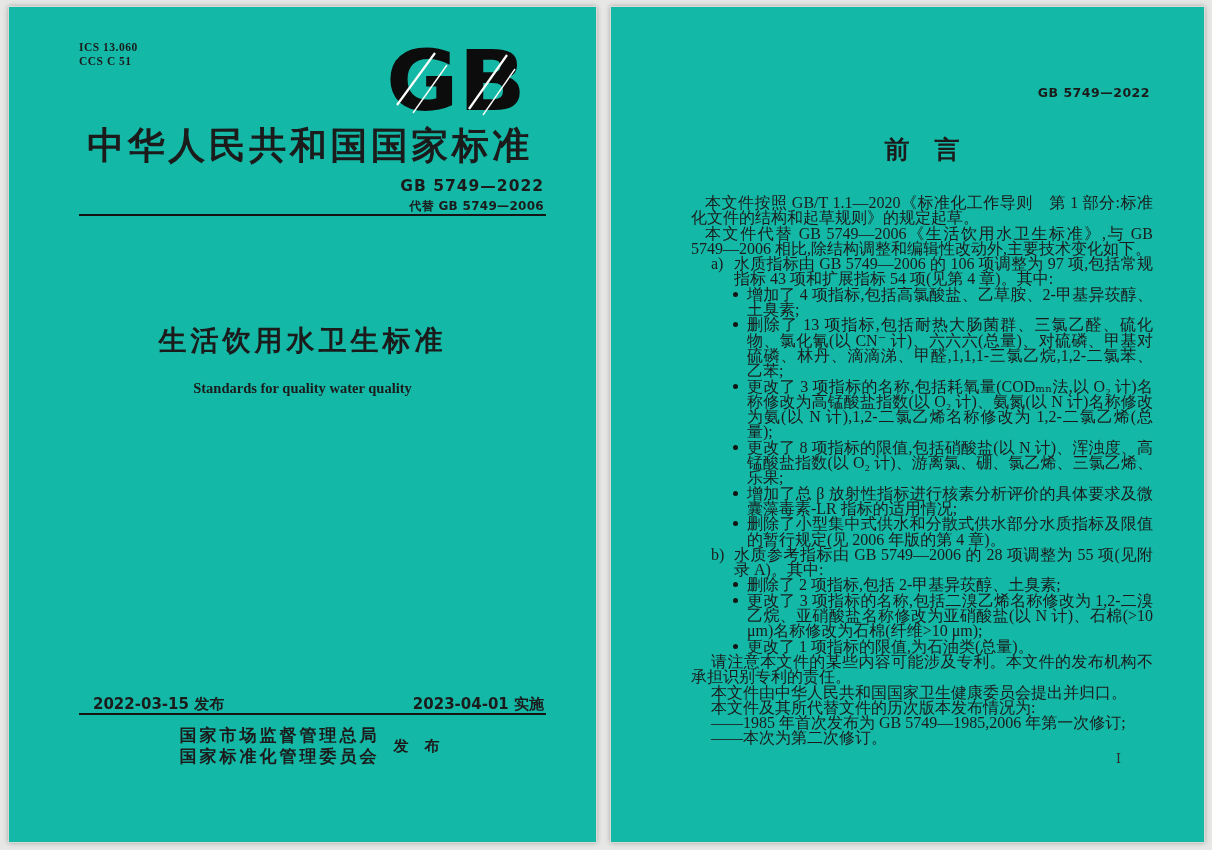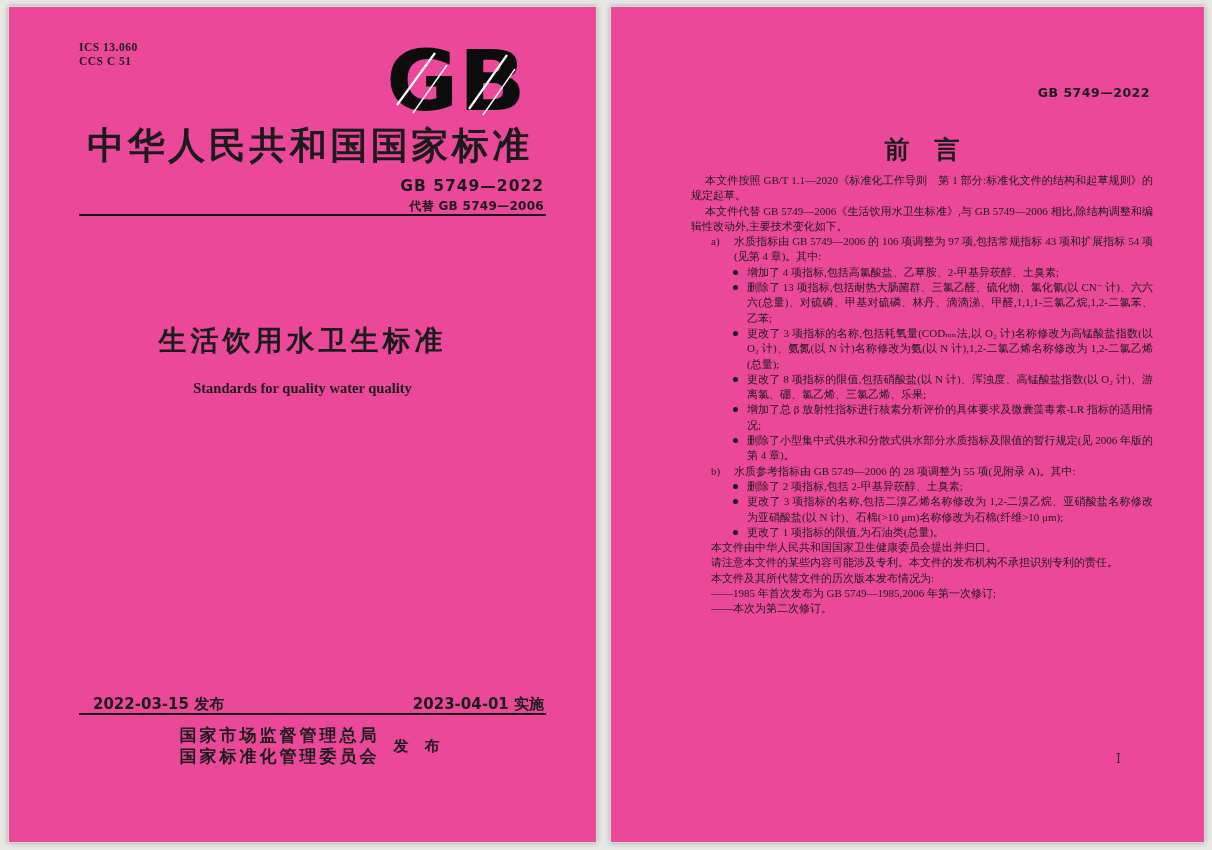--- a/index.html
+++ b/index.html
@@ -5,21 +5,21 @@
   html,body { margin:0; padding:0; }
   body {
     width:1212px; height:850px; position:relative;
     background:#e7e7e5;
     font-family:"Liberation Serif","DejaVu Serif",serif;
     color:#1b1b1b;
     -webkit-font-smoothing:antialiased;
   }
   .page {
     position:absolute; top:6px; height:837px;
-    background:#ec4899;
+    background:#14b8a6;
     box-shadow:0 0 5px rgba(0,0,0,.28);
     border:1px solid #d9d9d6;
     box-sizing:border-box;
     overflow:hidden;
   }
   .page-left  { left:8px;  width:589px; }
   .page-right { left:610px; width:595px; }
 
   
   .ics-block {
@@ -86,22 +86,22 @@
   .rp-header {
     position:absolute; right:54px; top:78px;
     font-weight:bold; font-size:12.5px; letter-spacing:.5px;
     font-family:"DejaVu Sans","Liberation Sans",sans-serif;
   }
   .fw-title {
     position:absolute; left:80px; top:126px; width:462px;
     text-align:center; font-weight:bold; font-size:25px;
   }
   .fw-body {
-    position:absolute; left:80px; top:166px; width:462px;
-    font-size:11px; line-height:15.3px;
+    position:absolute; left:80px; top:188px; width:462px;
+    font-size:16px; line-height:15.3px;
     text-align:justify; text-justify:inter-ideograph;
   }
   .fw-body p { margin:0; }
   .para    { text-indent:14px; }
   .closing { text-indent:20px; }
   .item { position:relative; padding-left:43px; }
   .item-label {
     position:absolute; left:20px; top:0; width:20px;
   }
   .bullet { position:relative; padding-left:56px; }
@@ -197,21 +197,21 @@
     <div class="bullet">
       <span class="bullet-dot"></span><span>删除了 2 项指标,包括 2-甲基异莰醇、土臭素;</span>
     </div>
     <div class="bullet">
       <span class="bullet-dot"></span><span>更改了 3 项指标的名称,包括二溴乙烯名称修改为 1,2-二溴乙烷、亚硝酸盐名称修改为亚硝酸盐(以 N 计)、石棉(&gt;10 μm)名称修改为石棉(纤维&gt;10 μm);</span>
     </div>
     <div class="bullet">
       <span class="bullet-dot"></span><span>更改了 1 项指标的限值,为石油类(总量)。</span>
     </div>
 
+    <p class="closing">请注意本文件的某些内容可能涉及专利。本文件的发布机构不承担识别专利的责任。</p>
     <p class="closing">本文件由中华人民共和国国家卫生健康委员会提出并归口。</p>
-    <p class="closing">请注意本文件的某些内容可能涉及专利。本文件的发布机构不承担识别专利的责任。</p>
     <p class="closing">本文件及其所代替文件的历次版本发布情况为:</p>
     <p class="closing">——1985 年首次发布为 GB 5749—1985,2006 年第一次修订;</p>
     <p class="closing">——本次为第二次修订。</p>
   </div>
 
   <div class="page-num">Ⅰ</div>
 </div>
 
 </body></html>

